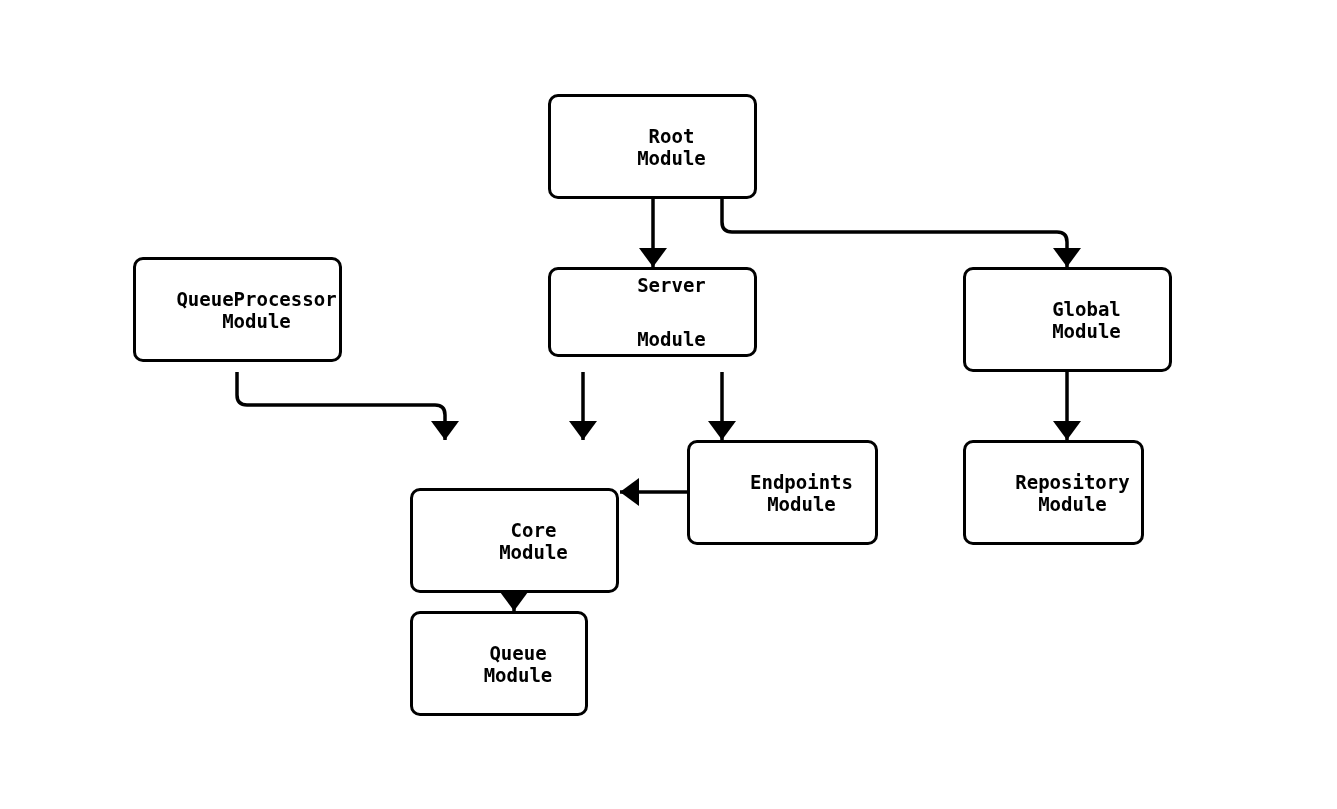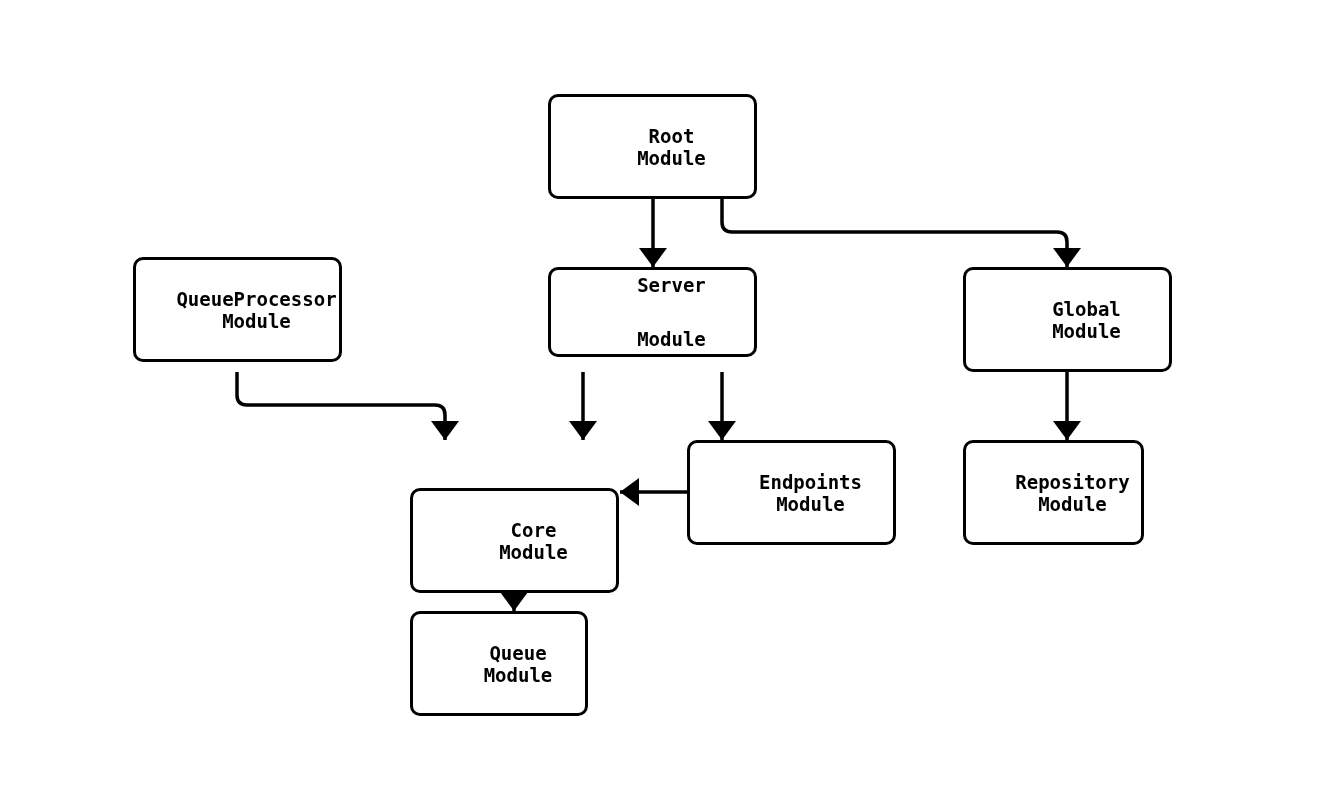--- a/index.html
+++ b/index.html
@@ -84,21 +84,21 @@
         <div class="node-line">Module</div>
       </div>
       <div class="node" style="left: 963px; top: 267px; width: 209px; height: 105px; border-color: rgb(0, 0, 0); background: rgb(255, 255, 255); color: rgb(0, 0, 0);">
         <div class="node-line">Global</div>
         <div class="node-line">Module</div>
       </div>
       <div class="node" style="left: 410px; top: 440px; width: 209px; height: 105px; border-color: rgb(0, 0, 0); background: rgb(255, 255, 255); color: rgb(0, 0, 0); margin-top: 48px;">
         <div class="node-line">Core</div>
         <div class="node-line">Module</div>
       </div>
-      <div class="node" style="left: 687px; top: 440px; width: 209px; height: 105px; border-color: rgb(0, 0, 0); background: rgb(255, 255, 255); color: rgb(0, 0, 0);">
+      <div class="node" style="left: 687px; top: 440px; width: 191px; height: 105px; border-color: rgb(0, 0, 0); background: rgb(255, 255, 255); color: rgb(0, 0, 0);">
         <div class="node-line">Endpoints</div>
         <div class="node-line">Module</div>
       </div>
       <div class="node" style="left: 963px; top: 440px; width: 181px; height: 105px; border-color: rgb(0, 0, 0); background: rgb(255, 255, 255); color: rgb(0, 0, 0);">
         <div class="node-line">Repository</div>
         <div class="node-line">Module</div>
       </div>
       <div class="node" style="left: 410px; top: 611px; width: 178px; height: 105px; border-color: rgb(0, 0, 0); background: rgb(255, 255, 255); color: rgb(0, 0, 0);">
         <div class="node-line">Queue</div>
         <div class="node-line">Module</div>

